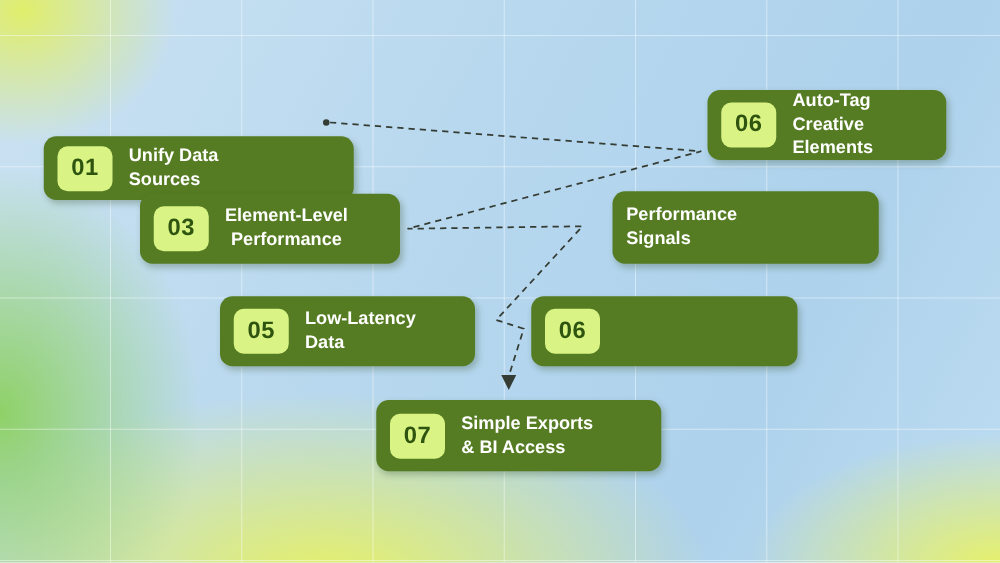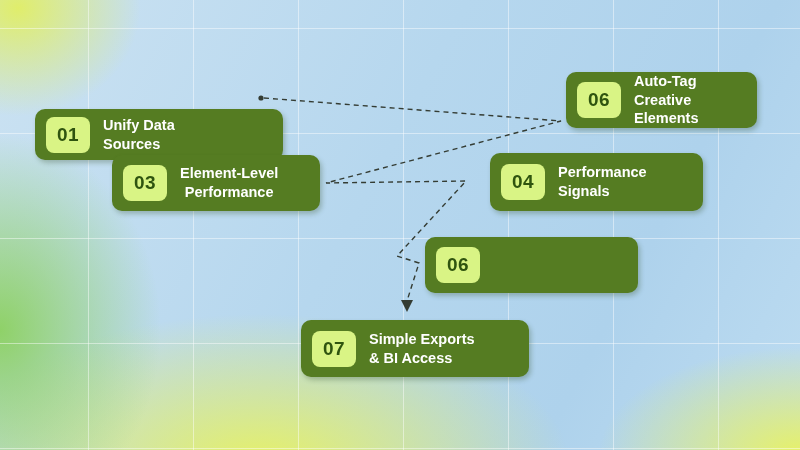--- a/index.html
+++ b/index.html
@@ -95,25 +95,29 @@
 Creative Elements</div>
   </div>
 
   <div class="step-card card-3">
     <div class="step-badge">03</div>
     <div class="step-label">Element-Level
 Performance</div>
   </div>
 
   <div class="step-card card-4">
-    <div class="step-badge">04</div>
     <div class="step-label">Performance
 Signals</div>
   </div>
 
+  <div class="step-card card-5">
+    <div class="step-badge">05</div>
+    <div class="step-label">Low-Latency
+Data</div>
+  </div>
 
   <div class="step-card card-6">
     <div class="step-badge">06</div>
   </div>
 
   <div class="step-card card-7">
     <div class="step-badge">07</div>
     <div class="step-label">Simple Exports
 &amp; BI Access</div>
   </div>

